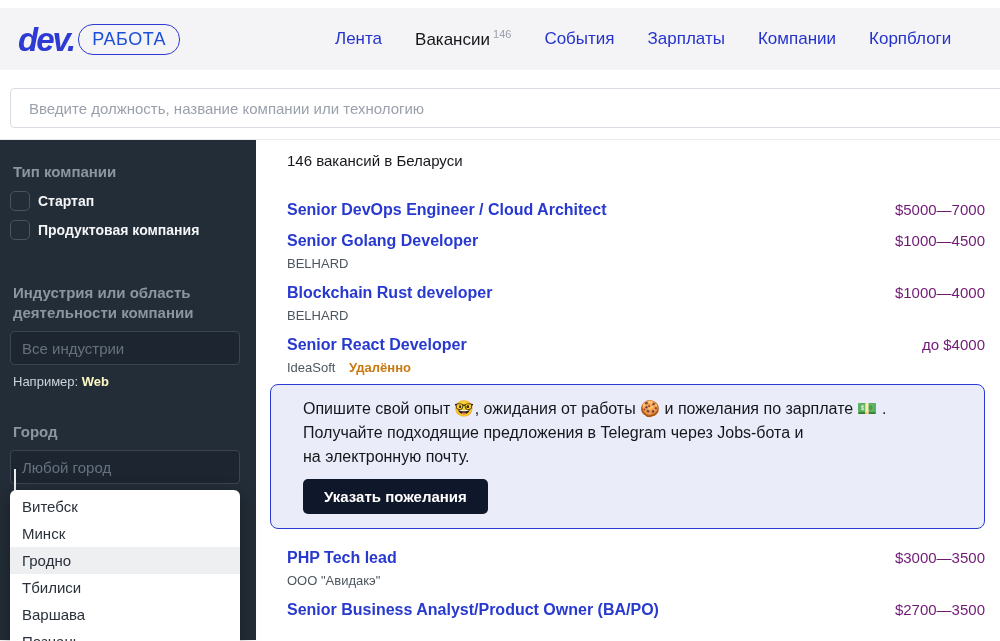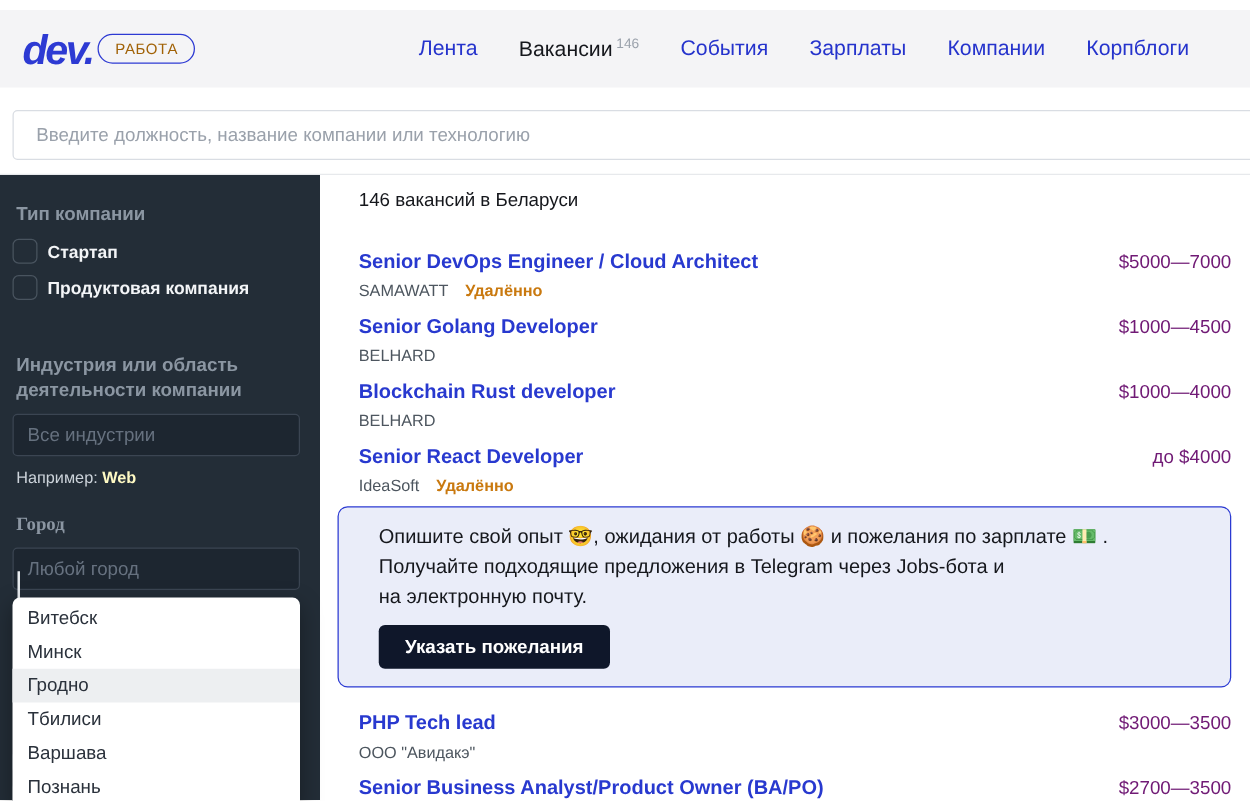--- a/index.html
+++ b/index.html
@@ -5,21 +5,21 @@
   * { box-sizing: border-box; margin: 0; padding: 0; }
   html,body { width:1000px; height:641px; overflow:hidden; background:#fff;
     font-family:"Liberation Sans", sans-serif; }
 
   
   .top-strip { height:8px; background:#fff; }
   .header { height:62px; background:#f4f4f6; position:relative; display:flex; align-items:center; }
   .logo { display:flex; align-items:center; margin-left:18px; cursor:pointer; }
   .logo-brand { font-size:33px; font-weight:bold; font-style:italic; color:#2d3ad3; letter-spacing:-2px; line-height:1; }
   .logo-pill { margin-left:4px; border:1.5px solid #2d3ad3; border-radius:15px; padding:4px 13px;
-    color:#a16207; font-size:12px; letter-spacing:.5px; }
+    color:#1d4ed8; font-size:18px; letter-spacing:.5px; }
   .nav { position:absolute; left:335px; top:0; height:100%; display:flex; align-items:center; gap:33px; }
   .nav-item { font-size:17px; color:#2533cc; cursor:pointer; white-space:nowrap; }
   .nav-item.active { color:#15171c; }
   .nav-sup { font-size:11px; color:#9aa1ab; vertical-align:super; margin-left:3px; }
 
   
   .search-section { background:#fff; padding:18px 0 11px 10px; border-bottom:1px solid #e7e9ec; }
   .search-input { display:block; width:1005px; height:40px; border:1px solid #d9dde3; border-radius:4px;
     padding:0 18px; font-size:15px; color:#333; font-family:"Liberation Sans", sans-serif; outline:none; }
   .search-input::placeholder { color:#9aa1ab; }
@@ -106,21 +106,21 @@
     <div class="spacer-21"></div>
     <div class="side-title" style="width:210px;">Индустрия или область деятельности компании</div>
     <input class="side-input" type="text" placeholder="Все индустрии" style="">
     <div class="side-hint">
       <span>Например:</span>
       <b>Web</b>
     </div>
 
     <div class="spacer-21"></div>
     <div class="city-wrap">
-      <div class="side-title" style="margin-top:0;font-family:Liberation Serif, serif;">Город</div>
+      <div class="side-title" style="margin-top:12px;">Город</div>
       <input class="side-input" type="text" placeholder="Любой город" style="">
       <div class="text-cursor" style="top:47px;"></div>
       <div class="dropdown">
         <div class="dropdown-item">Витебск</div>
         <div class="dropdown-item">Минск</div>
         <div class="dropdown-item highlight">Гродно</div>
         <div class="dropdown-item">Тбилиси</div>
         <div class="dropdown-item">Варшава</div>
         <div class="dropdown-item">Познань</div>
       </div>
@@ -137,24 +137,20 @@
       </div>
     </div>
   </aside>
 
   <main class="main">
     <div class="results-count">146 вакансий в Беларуси</div>
 
     <div class="job-row">
       <div>
         <div class="job-title">Senior DevOps Engineer / Cloud Architect</div>
-        <div class="job-meta">
-          <span>SAMAWATT</span>
-          <span class="job-remote">Удалённо</span>
-        </div>
       </div>
       <div class="job-salary">$5000—7000</div>
     </div>
 
     <div class="job-row">
       <div>
         <div class="job-title">Senior Golang Developer</div>
         <div class="job-meta">
           <span>BELHARD</span>
         </div>

